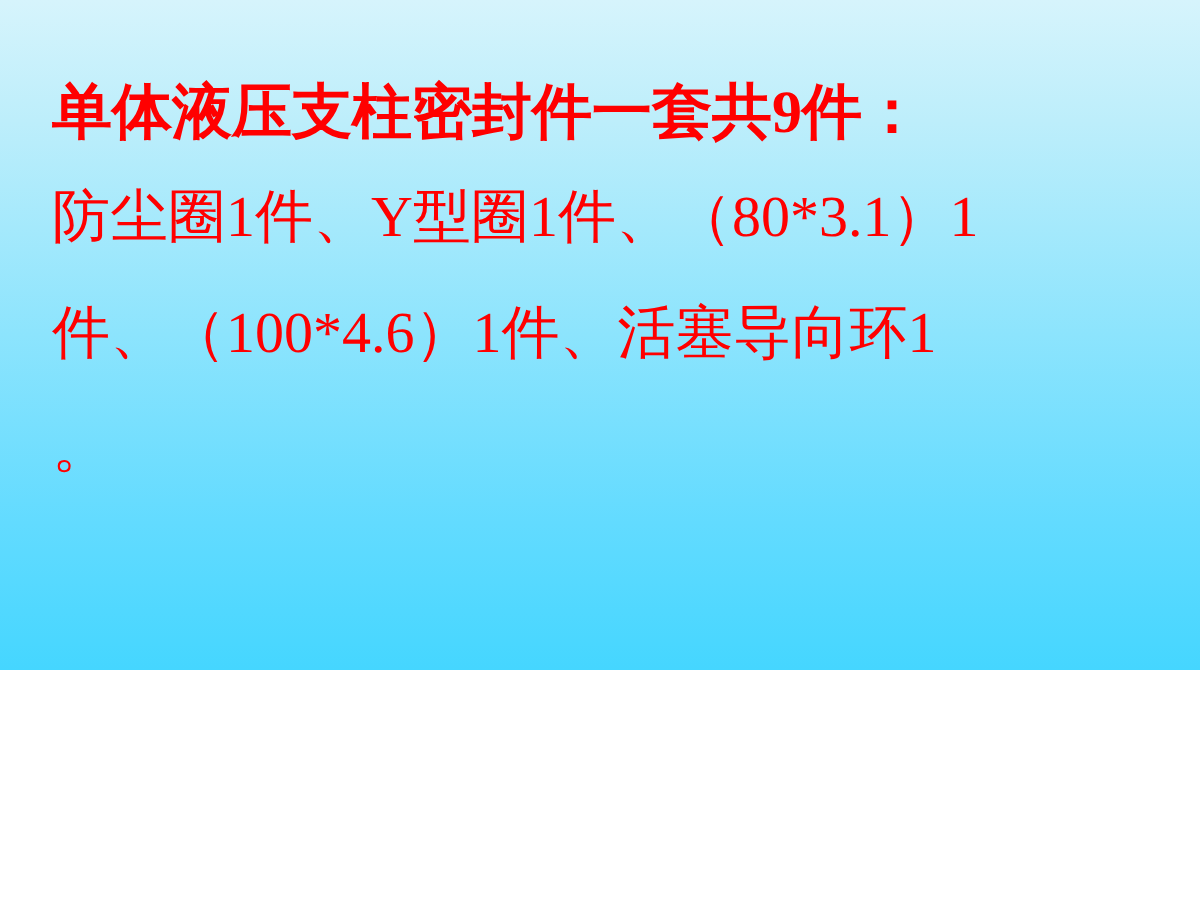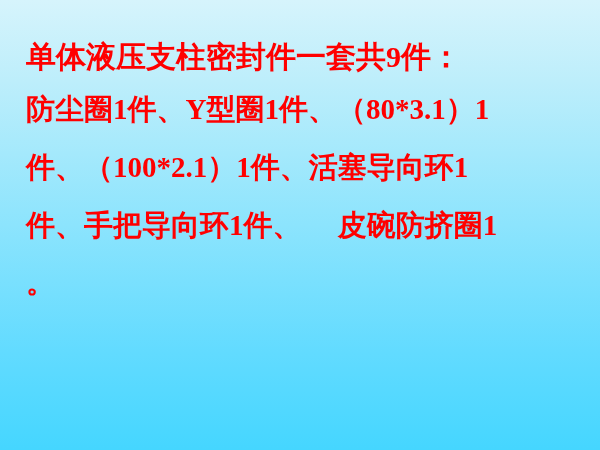--- a/index.html
+++ b/index.html
@@ -8,21 +8,21 @@
   }
   body {
     width: 600px;
     height: 450px;
     overflow: hidden;
     font-family: "Liberation Serif", serif;
   }
   #slide {
     position: relative;
     width: 600px;
-    height: 450px;
+    height: 335px;
     box-sizing: border-box;
     background: linear-gradient(to bottom, #d6f4fc 0%, #bdeefb 18%, #8ce4fd 50%, #62dbff 78%, #45d6ff 100%);
     overflow: hidden;
   }
   #text-block {
     position: absolute;
     left: 26px;
     top: 34px;
     width: 552px;
   }
@@ -32,41 +32,40 @@
     font-family: "Liberation Serif", "DejaVu Serif", serif;
   }
   .title-line {
     font-size: 30px;
     font-weight: bold;
     line-height: 46px;
     letter-spacing: 0px;
   }
   .body-line {
     font-size: 29px;
-    font-weight: bold;
+    font-weight: normal;
     line-height: 58px;
     letter-spacing: 0px;
   }
   .body-line.last {
     line-height: 56px;
   }
 </style>
 </head>
 <body>
 
 <div id="slide">
 
   <div id="text-block">
 
     <div class="line title-line">单体液压支柱密封件一套共9件：</div>
 
     <div class="line body-line">防尘圈1件、Y型圈1件、（80*3.1）1</div>
 
-    <div class="line body-line">件、（100*2.1）1件、活塞导向环1</div>
+    <div class="line body-line">件、（100*4.6）1件、活塞导向环1</div>
 
-    <div class="line body-line">件、手把导向环1件、　 皮碗防挤圈1</div>
 
 
     <div class="line body-line last">。</div>
 
   </div>
 
 </div>
 
 </body></html>

